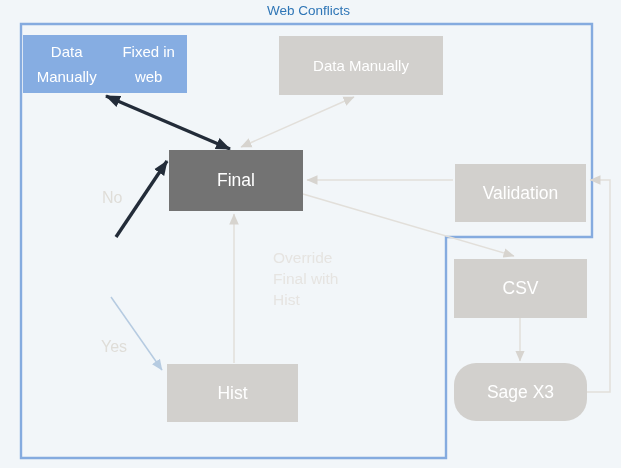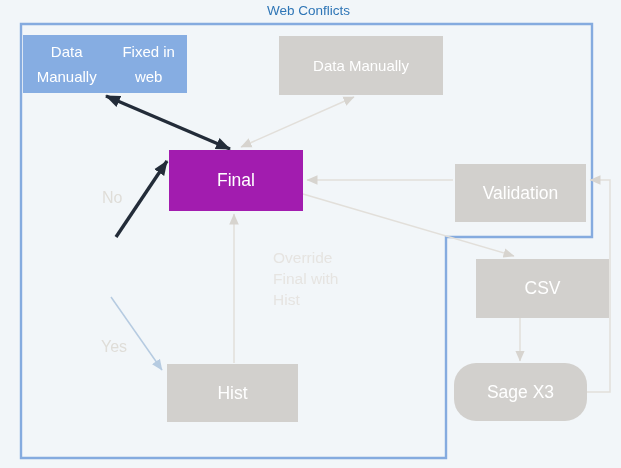--- a/index.html
+++ b/index.html
@@ -7,21 +7,21 @@
     position:relative;width:621px;height:468px;background:#f2f6f9;
     font-family:"Liberation Sans",sans-serif;overflow:hidden;
   }
   #connector-layer{position:absolute;left:0;top:0;z-index:1;}
   .node{
     position:absolute;z-index:2;display:flex;
     align-items:center;justify-content:center;color:#ffffff;text-align:center;
   }
   .gray{background:#d2d0cd;}
   .blue-light{background:#86ade2;}
-  .blue{background:#a21caf;}
+  .blue{background:#737373;}
   .two-line{font-size:15px;line-height:25px;}
   .one-line{font-size:17.5px;}
   #node-conflicts{
     clip-path:polygon(50% 0,100% 50%,50% 100%,0 50%);
     background:#dedcd8;font-size:11.5px;line-height:17px;color:rgba(255,255,255,.92);
   }
   .edge-label{position:absolute;z-index:3;color:#dfddd8;font-size:16px;}
   #override-label{color:#e6e4e1;font-size:15.5px;line-height:21px;margin-left:21px;}
   #container-label{
     position:absolute;z-index:3;top:3px;left:0;width:617px;text-align:center;
@@ -79,21 +79,21 @@
   </div>
 
   <div class="node blue one-line" style="left:169px;top:150px;width:134px;height:61px;">
     <span>Final</span>
   </div>
 
   <div class="node gray one-line" style="left:455px;top:152px;width:131px;height:58px;margin-top:12px;">
     <span>Validation</span>
   </div>
 
-  <div class="node gray one-line" style="left:476px;top:259px;width:133px;height:59px;">
+  <div class="node gray one-line" style="left:454px;top:259px;width:133px;height:59px;">
     <span>CSV</span>
   </div>
 
   <div class="node gray one-line" style="left:454px;top:363px;width:133px;height:58px;border-radius:22px;">
     <span>Sage X3</span>
   </div>
 
   <div class="node gray one-line" style="left:167px;top:364px;width:131px;height:58px;">
     <span>Hist</span>
   </div>

